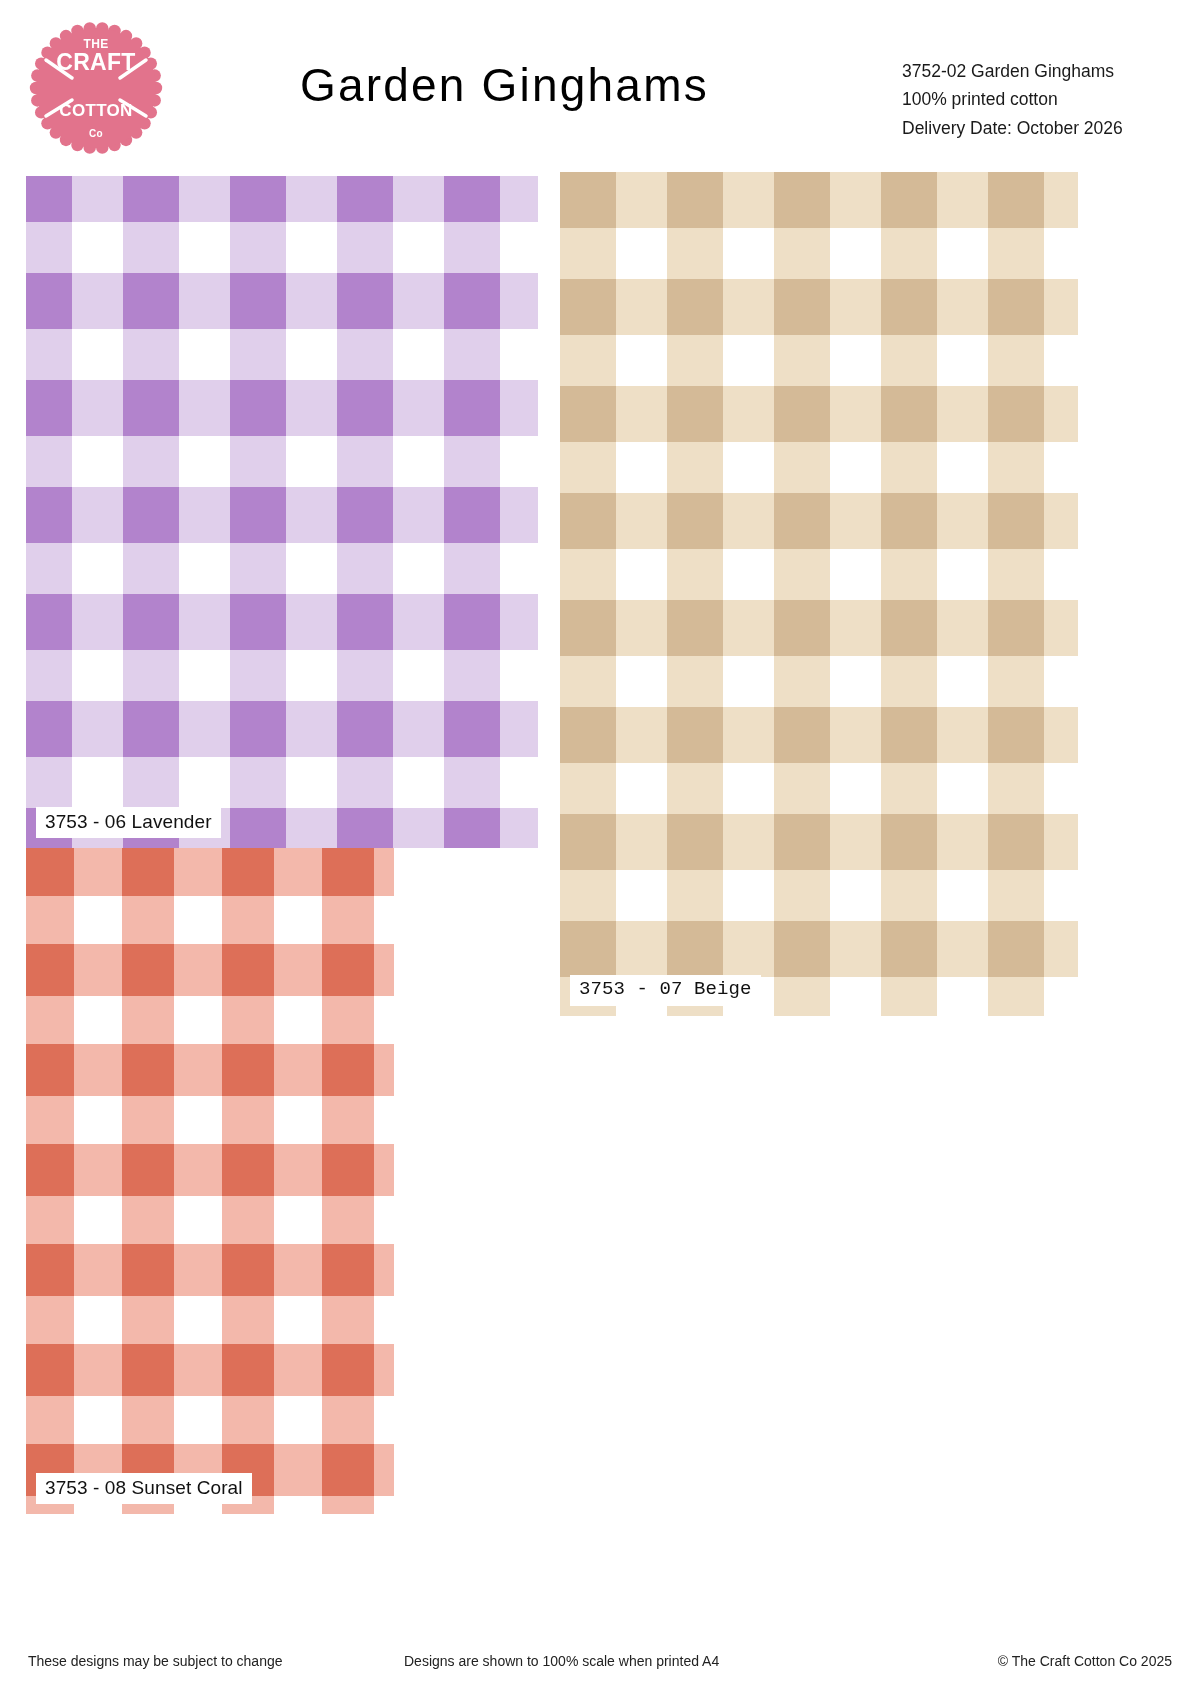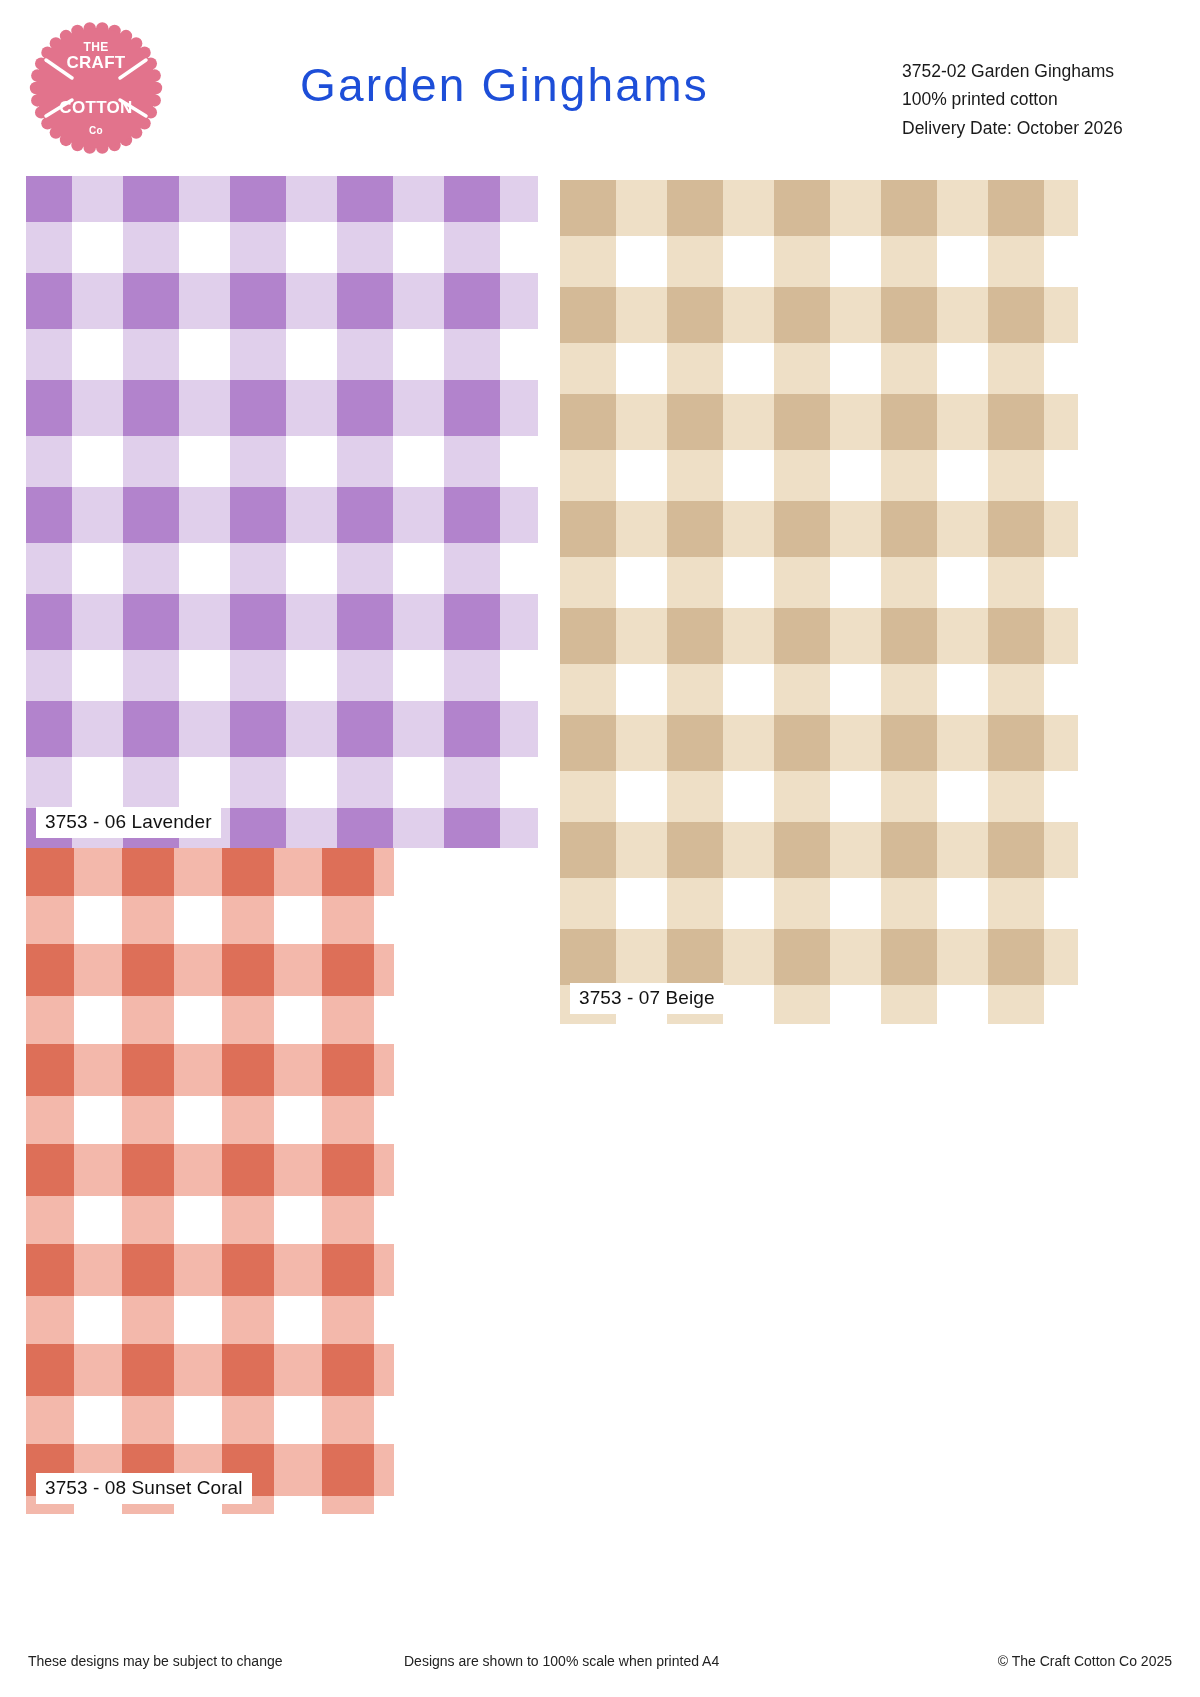--- a/index.html
+++ b/index.html
@@ -19,28 +19,28 @@
   .logo-scallop { position:absolute; inset:0; }
   .logo-text {
     position:absolute; inset:0;
     display:flex; flex-direction:column;
     align-items:center; justify-content:center;
     color:#ffffff; font-weight:bold; line-height:1.0;
     text-align:center; letter-spacing:.3px;
     pointer-events:none;
   }
   .logo-l1 { font-size:12px; margin-bottom:1px; }
-  .logo-l2 { font-size:17px; }
+  .logo-l2 { font-size:23px; }
   .logo-l3 { font-size:17px;margin-top:28px; }
   .logo-l4 { font-size:10px; margin-top:10px; }
 
   .title {
     position:absolute; left:300px; top:58px; width:510px;
     font-size:46px; font-weight:400; letter-spacing:2.2px;
-    color:#1d4ed8; white-space:nowrap;
+    color:#000000; white-space:nowrap;
   }
 
   .meta { position:absolute; right:28px; top:57px; text-align:left; width:270px; }
   .meta div { font-size:17.5px; line-height:1.62; color:#1a1a1a; white-space:nowrap; }
 
   
   .board { position:absolute; left:0; top:172px; width:1200px; height:1468px; }
 
   .swatch { position:absolute; overflow:hidden; background:#5eead4; }
 
@@ -127,21 +127,21 @@
 
 <div class="board">
 
   <div class="swatch" id="sw0" style="left:26px; top:4px; width:512px; height:672px;">
     <div class="gingham" style="background: repeating-linear-gradient(to right, rgb(224, 207, 235) -10px, rgb(224, 207, 235) 45.64px, rgba(255, 255, 255, 0) 45.64px, rgba(255, 255, 255, 0) 97px), repeating-linear-gradient(rgb(224, 207, 235) -10px, rgb(224, 207, 235) 45.64px, rgba(255, 255, 255, 0) 45.64px, rgba(255, 255, 255, 0) 97px), rgb(255, 255, 255); background-blend-mode: multiply, multiply, normal;">
         <div style="position: absolute; inset: 0px; background-image: repeating-linear-gradient(to right, rgb(178, 131, 204) -10px, rgb(178, 131, 204) 45.64px, rgba(0, 0, 0, 0) 45.64px, rgba(0, 0, 0, 0) 97px); mask-image: repeating-linear-gradient(rgb(0, 0, 0) -10px, rgb(0, 0, 0) 45.64px, rgba(0, 0, 0, 0) 45.64px, rgba(0, 0, 0, 0) 97px);"></div>
       </div>
     <div class="label">3753 - 06 Lavender</div>
   </div>
 
-  <div class="swatch" id="sw1" style="left:560px; top:8px; width:518px; height:844px;">
+  <div class="swatch" id="sw1" style="left:560px; top:0; width:518px; height:844px;font-family:Liberation Mono, monospace;">
     <div class="gingham" style="background: repeating-linear-gradient(to right, rgb(238, 223, 198) 0px, rgb(238, 223, 198) 55.64px, rgba(255, 255, 255, 0) 55.64px, rgba(255, 255, 255, 0) 107px), repeating-linear-gradient(rgb(238, 223, 198) 0px, rgb(238, 223, 198) 55.64px, rgba(255, 255, 255, 0) 55.64px, rgba(255, 255, 255, 0) 107px), rgb(255, 255, 255); background-blend-mode: multiply, multiply, normal;">
         <div style="position: absolute; inset: 0px; background-image: repeating-linear-gradient(to right, rgb(212, 186, 151) 0px, rgb(212, 186, 151) 55.64px, rgba(0, 0, 0, 0) 55.64px, rgba(0, 0, 0, 0) 107px); mask-image: repeating-linear-gradient(rgb(0, 0, 0) 0px, rgb(0, 0, 0) 55.64px, rgba(0, 0, 0, 0) 55.64px, rgba(0, 0, 0, 0) 107px);"></div>
       </div>
     <div class="label">3753 - 07 Beige</div>
   </div>
 
   <div class="swatch" id="sw2" style="left:26px; top:676px; width:368px; height:666px;">
     <div class="gingham" style="background: repeating-linear-gradient(to right, rgb(243, 184, 171) -4px, rgb(243, 184, 171) 48px, rgba(255, 255, 255, 0) 48px, rgba(255, 255, 255, 0) 96px), repeating-linear-gradient(rgb(243, 184, 171) -4px, rgb(243, 184, 171) 48px, rgba(255, 255, 255, 0) 48px, rgba(255, 255, 255, 0) 96px), rgb(255, 255, 255); background-blend-mode: multiply, multiply, normal;">
         <div style="position: absolute; inset: 0px; background-image: repeating-linear-gradient(to right, rgb(221, 111, 88) -4px, rgb(221, 111, 88) 48px, rgba(0, 0, 0, 0) 48px, rgba(0, 0, 0, 0) 96px); mask-image: repeating-linear-gradient(rgb(0, 0, 0) -4px, rgb(0, 0, 0) 48px, rgba(0, 0, 0, 0) 48px, rgba(0, 0, 0, 0) 96px);"></div>
       </div>

